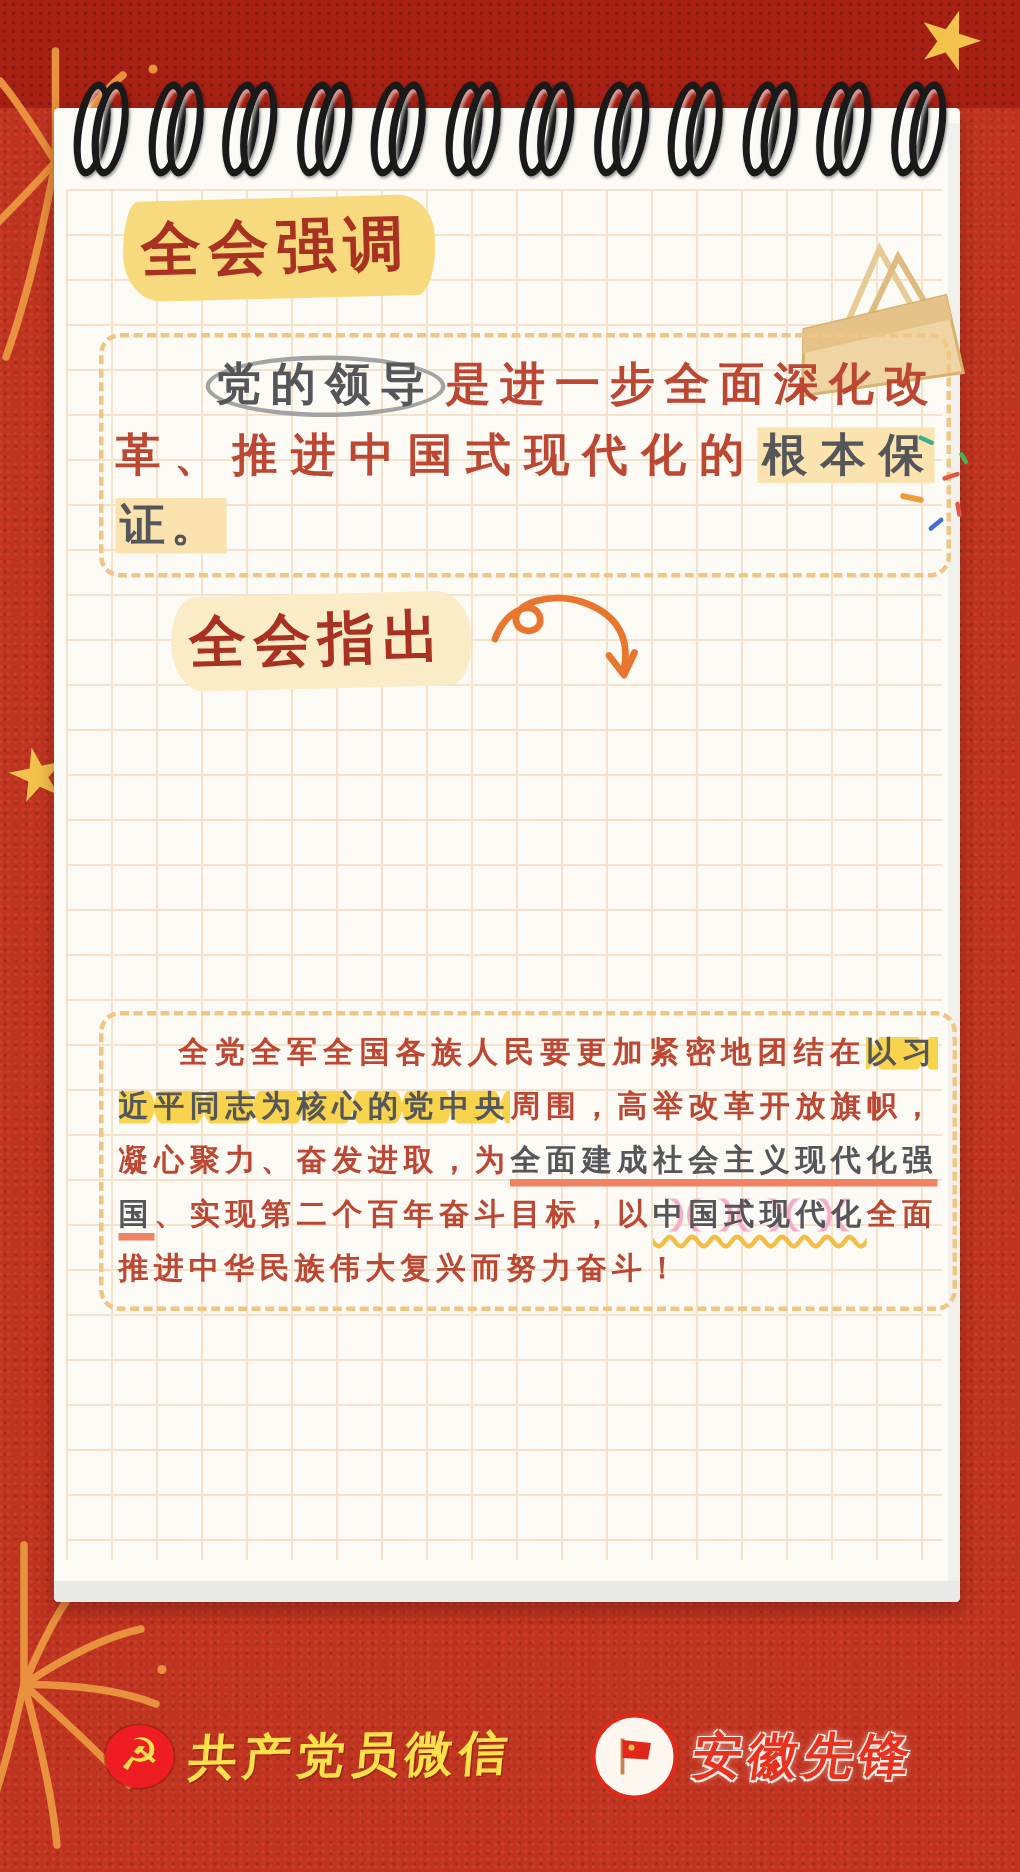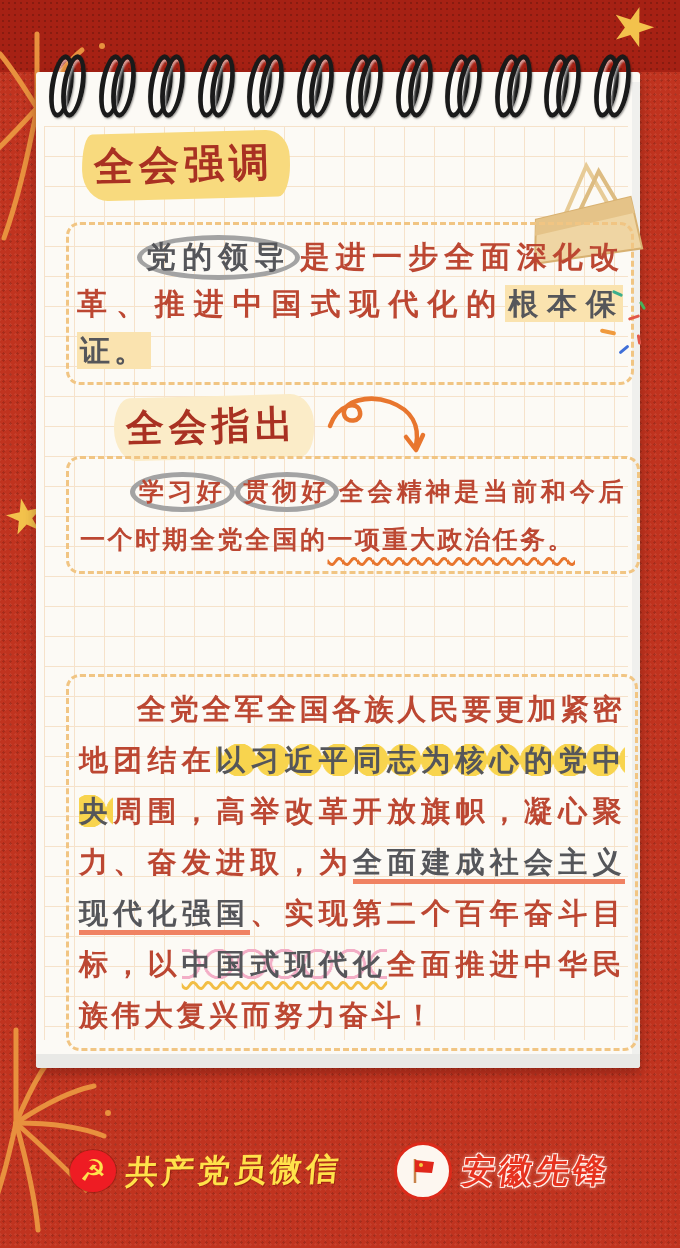--- a/index.html
+++ b/index.html
@@ -46,24 +46,24 @@
   .stars{font-size:34px;letter-spacing:10px;color:#F3C64D;-webkit-text-stroke:1.3px #B9882B;
     margin-left:26px;vertical-align:4px;}
   .hash{position:absolute;}
   .hash line{stroke:#F2A468;stroke-width:3;stroke-linecap:round;}
   
   .box{position:absolute;left:30px;width:546px;border:3px dashed #F1C583;border-radius:14px;
     text-align:justify;font-weight:900;}
   .box p{margin:0;text-indent:2em;}
   .box-1{top:150px;padding:8px;font-size:30px;letter-spacing:4px;line-height:47px;}
   .box-2{top:384px;padding:8px 11px;font-size:25px;letter-spacing:2.5px;line-height:48px;color:#BC4732;}
-  .box-3{top:602px;padding:7px 10px;font-size:29px;letter-spacing:3.5px;line-height:51px;}
+  .box-3{top:602px;padding:7px 10px;font-size:20px;letter-spacing:3.5px;line-height:36px;}
   .t-red{color:#BC4732;}
   .t-dark{color:#55565A;}
-  .circle-orange{border:5px solid #a3a3a3;border-radius:50%;padding:0 4px 2px;}
+  .circle-orange{border:3px solid #a3a3a3;border-radius:50%;padding:0 4px 2px;}
   .hl{background:#FAE3AF;padding:2px 3px;-webkit-box-decoration-break:clone;box-decoration-break:clone;}
   .yellow-chain{color:#55565A;
     background-image:radial-gradient(circle 17px at center,#F8D44E 96%,transparent 100%);
     background-size:33px 46px;background-position:center;}
   .underline-salmon{color:#55565A;border-bottom:5px solid #F08262;padding-bottom:1px;
     -webkit-box-decoration-break:clone;box-decoration-break:clone;}
   .pink-chain{color:#55565A;
     background-image:radial-gradient(circle at center,transparent 12px,#F3AEC6 12.5px,#F3AEC6 15px,transparent 15.5px);
     background-size:33px 42px;background-position:center;
     text-decoration:underline wavy #F2BE45 3px;text-underline-offset:7px;}
@@ -138,23 +138,20 @@
     <div class="box box-1">
       <p><span class="t-dark circle-orange">党的领导</span><span class="t-red">是进一步全面深化改革、推进中国式现代化的</span><span class="t-dark hl">根本保证。</span></p>
     </div>
 
     <div class="h-badge h2-badge">全会指出</div>
     <svg class="arrow-svg" width="130" height="74" viewBox="0 0 130 74">
       <path d="M8 36 C16 14 36 10 38 22 C40 32 24 34 22 24 C20 12 46 4 68 12 C90 20 98 36 94 56" fill="none" stroke="#E8762E" stroke-width="4.5" stroke-linecap="round"></path>
       <path d="M84 47 L94 60 L101 45" fill="none" stroke="#E8762E" stroke-width="4.5" stroke-linecap="round" stroke-linejoin="round"></path>
     </svg>
 
-    <div class="box box-2">
-      <p><span class="circle-orange">学习好</span><span class="circle-orange">贯彻好</span><span>全会精神是当前和今后一个时期全党全国的</span><span class="wavy-orange">一项重大政治任务。</span></p>
-    </div>
 
 
     <div class="box box-3">
       <p><span class="t-red">全党全军全国各族人民要更加紧密地团结在</span><span class="yellow-chain">以习近平同志为核心的党中央</span><span class="t-red">周围，高举改革开放旗帜，凝心聚力、奋发进取，为</span><span class="underline-salmon">全面建成社会主义现代化强国</span><span class="t-red">、实现第二个百年奋斗目标，以</span><span class="pink-chain">中国式现代化</span><span class="t-red">全面推进中华民族伟大复兴而努力奋斗！</span></p>
     </div>
   </div>
 
   <div class="rings">
       <div class="ring" style="left: 50px;">
         <i></i>

